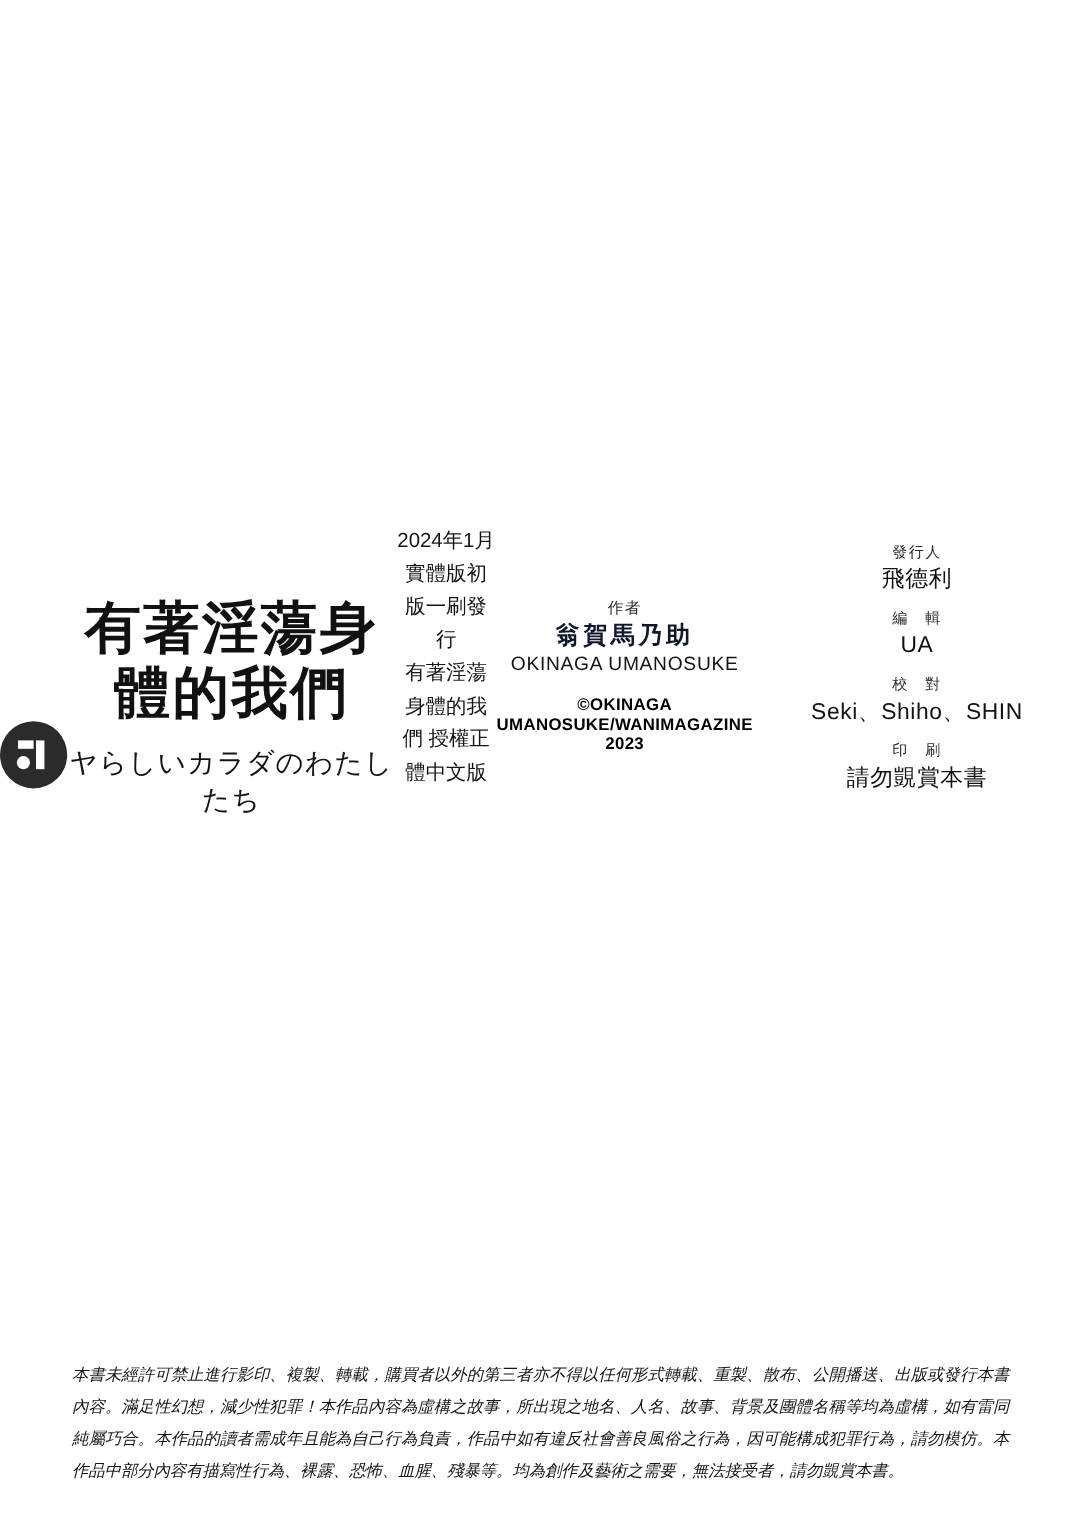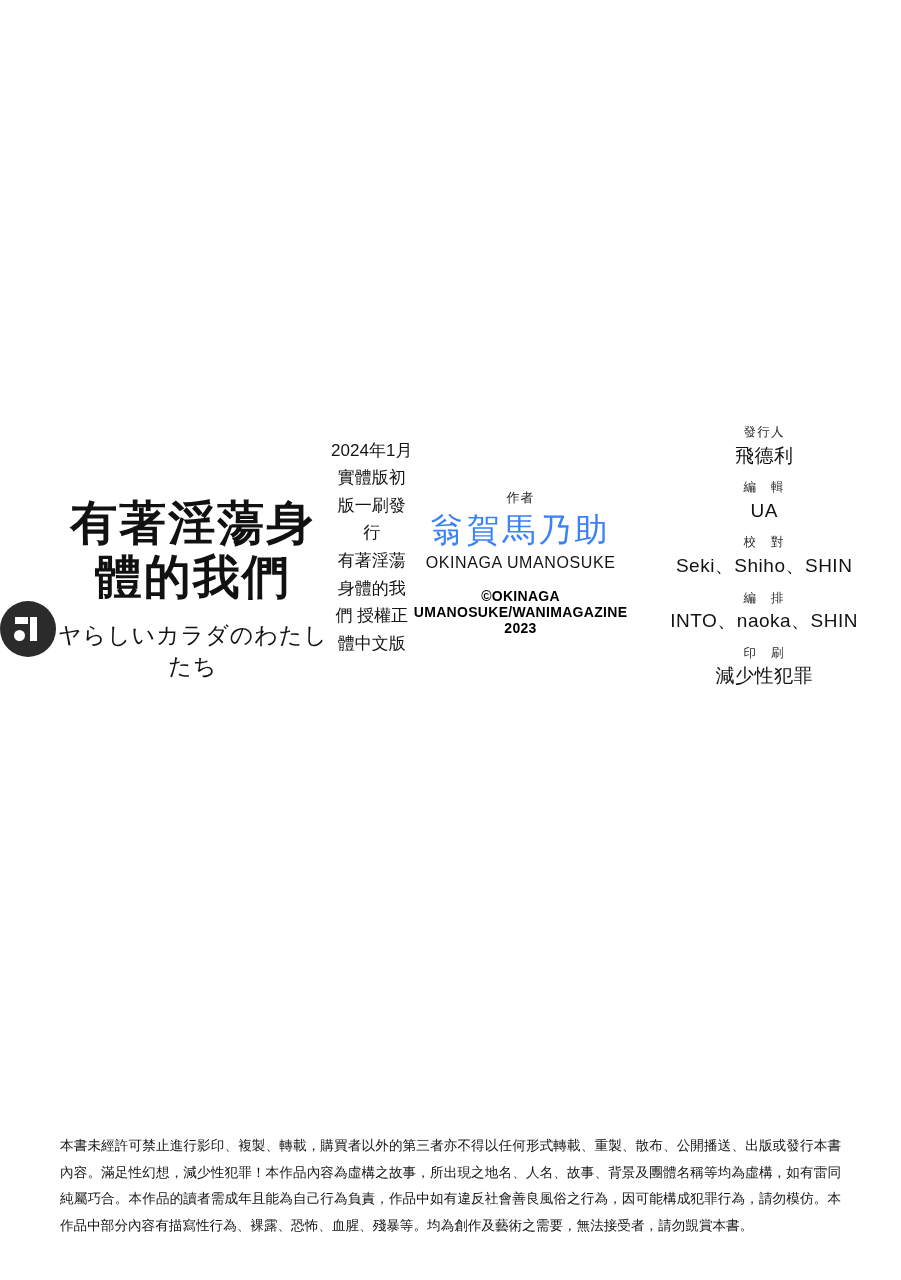--- a/index.html
+++ b/index.html
@@ -107,26 +107,26 @@
     margin-top: 44px;
     text-align: center;
   }
   .small-label {
     font-size: 13px;
     letter-spacing: 1px;
     color: #2a2a2a;
     line-height: 1.5;
   }
   .author-name {
-    font-size: 33px;
-    font-weight: normal;
+    font-size: 20px;
+    font-weight: bold;
     letter-spacing: 3px;
     line-height: 1.3;
     margin-top: 1px;
-    color: #3b82f6;
+    color: #0f172a;
   }
   .author-roman {
     font-size: 16px;
     letter-spacing: 0.6px;
     margin-top: 2px;
     color: #141414;
   }
   .copyright-line {
     font-size: 14px;
     font-weight: bold;
@@ -168,20 +168,21 @@
   
   .disclaimer {
     position: absolute;
     left: 60px;
     right: 60px;
     top: 1133px;
     font-size: 13.6px;
     line-height: 1.95;
     color: #141414;
     text-align: justify;
+    font-style: italic;
   }
   .disclaimer p {
     margin: 0;
   }
 </style>
 </head>
 <body>
 
 <div class="page">
 
@@ -222,30 +223,26 @@
     <div class="credit-row">
       <div class="credit-role">編　輯</div>
       <div class="credit-value">UA</div>
     </div>
 
     <div class="credit-row">
       <div class="credit-role">校　對</div>
       <div class="credit-value">Seki、Shiho、SHIN</div>
     </div>
 
-    <div class="credit-row">
-      <div class="credit-role">編　排</div>
-      <div class="credit-value">INTO、naoka、SHIN</div>
-    </div>
 
 
 
     <div class="credit-row">
       <div class="credit-role">印　刷</div>
-      <div class="credit-value">減少性犯罪</div>
+      <div class="credit-value">請勿覬賞本書</div>
     </div>
 
   </div>
 
   <div class="disclaimer">
     <p>本書未經許可禁止進行影印、複製、轉載，購買者以外的第三者亦不得以任何形式轉載、重製、散布、公開播送、出版或發行本書內容。滿足性幻想，減少性犯罪！本作品內容為虛構之故事，所出現之地名、人名、故事、背景及團體名稱等均為虛構，如有雷同純屬巧合。本作品的讀者需成年且能為自己行為負責，作品中如有違反社會善良風俗之行為，因可能構成犯罪行為，請勿模仿。本作品中部分內容有描寫性行為、裸露、恐怖、血腥、殘暴等。均為創作及藝術之需要，無法接受者，請勿覬賞本書。</p>
   </div>
 
 </div>
 

